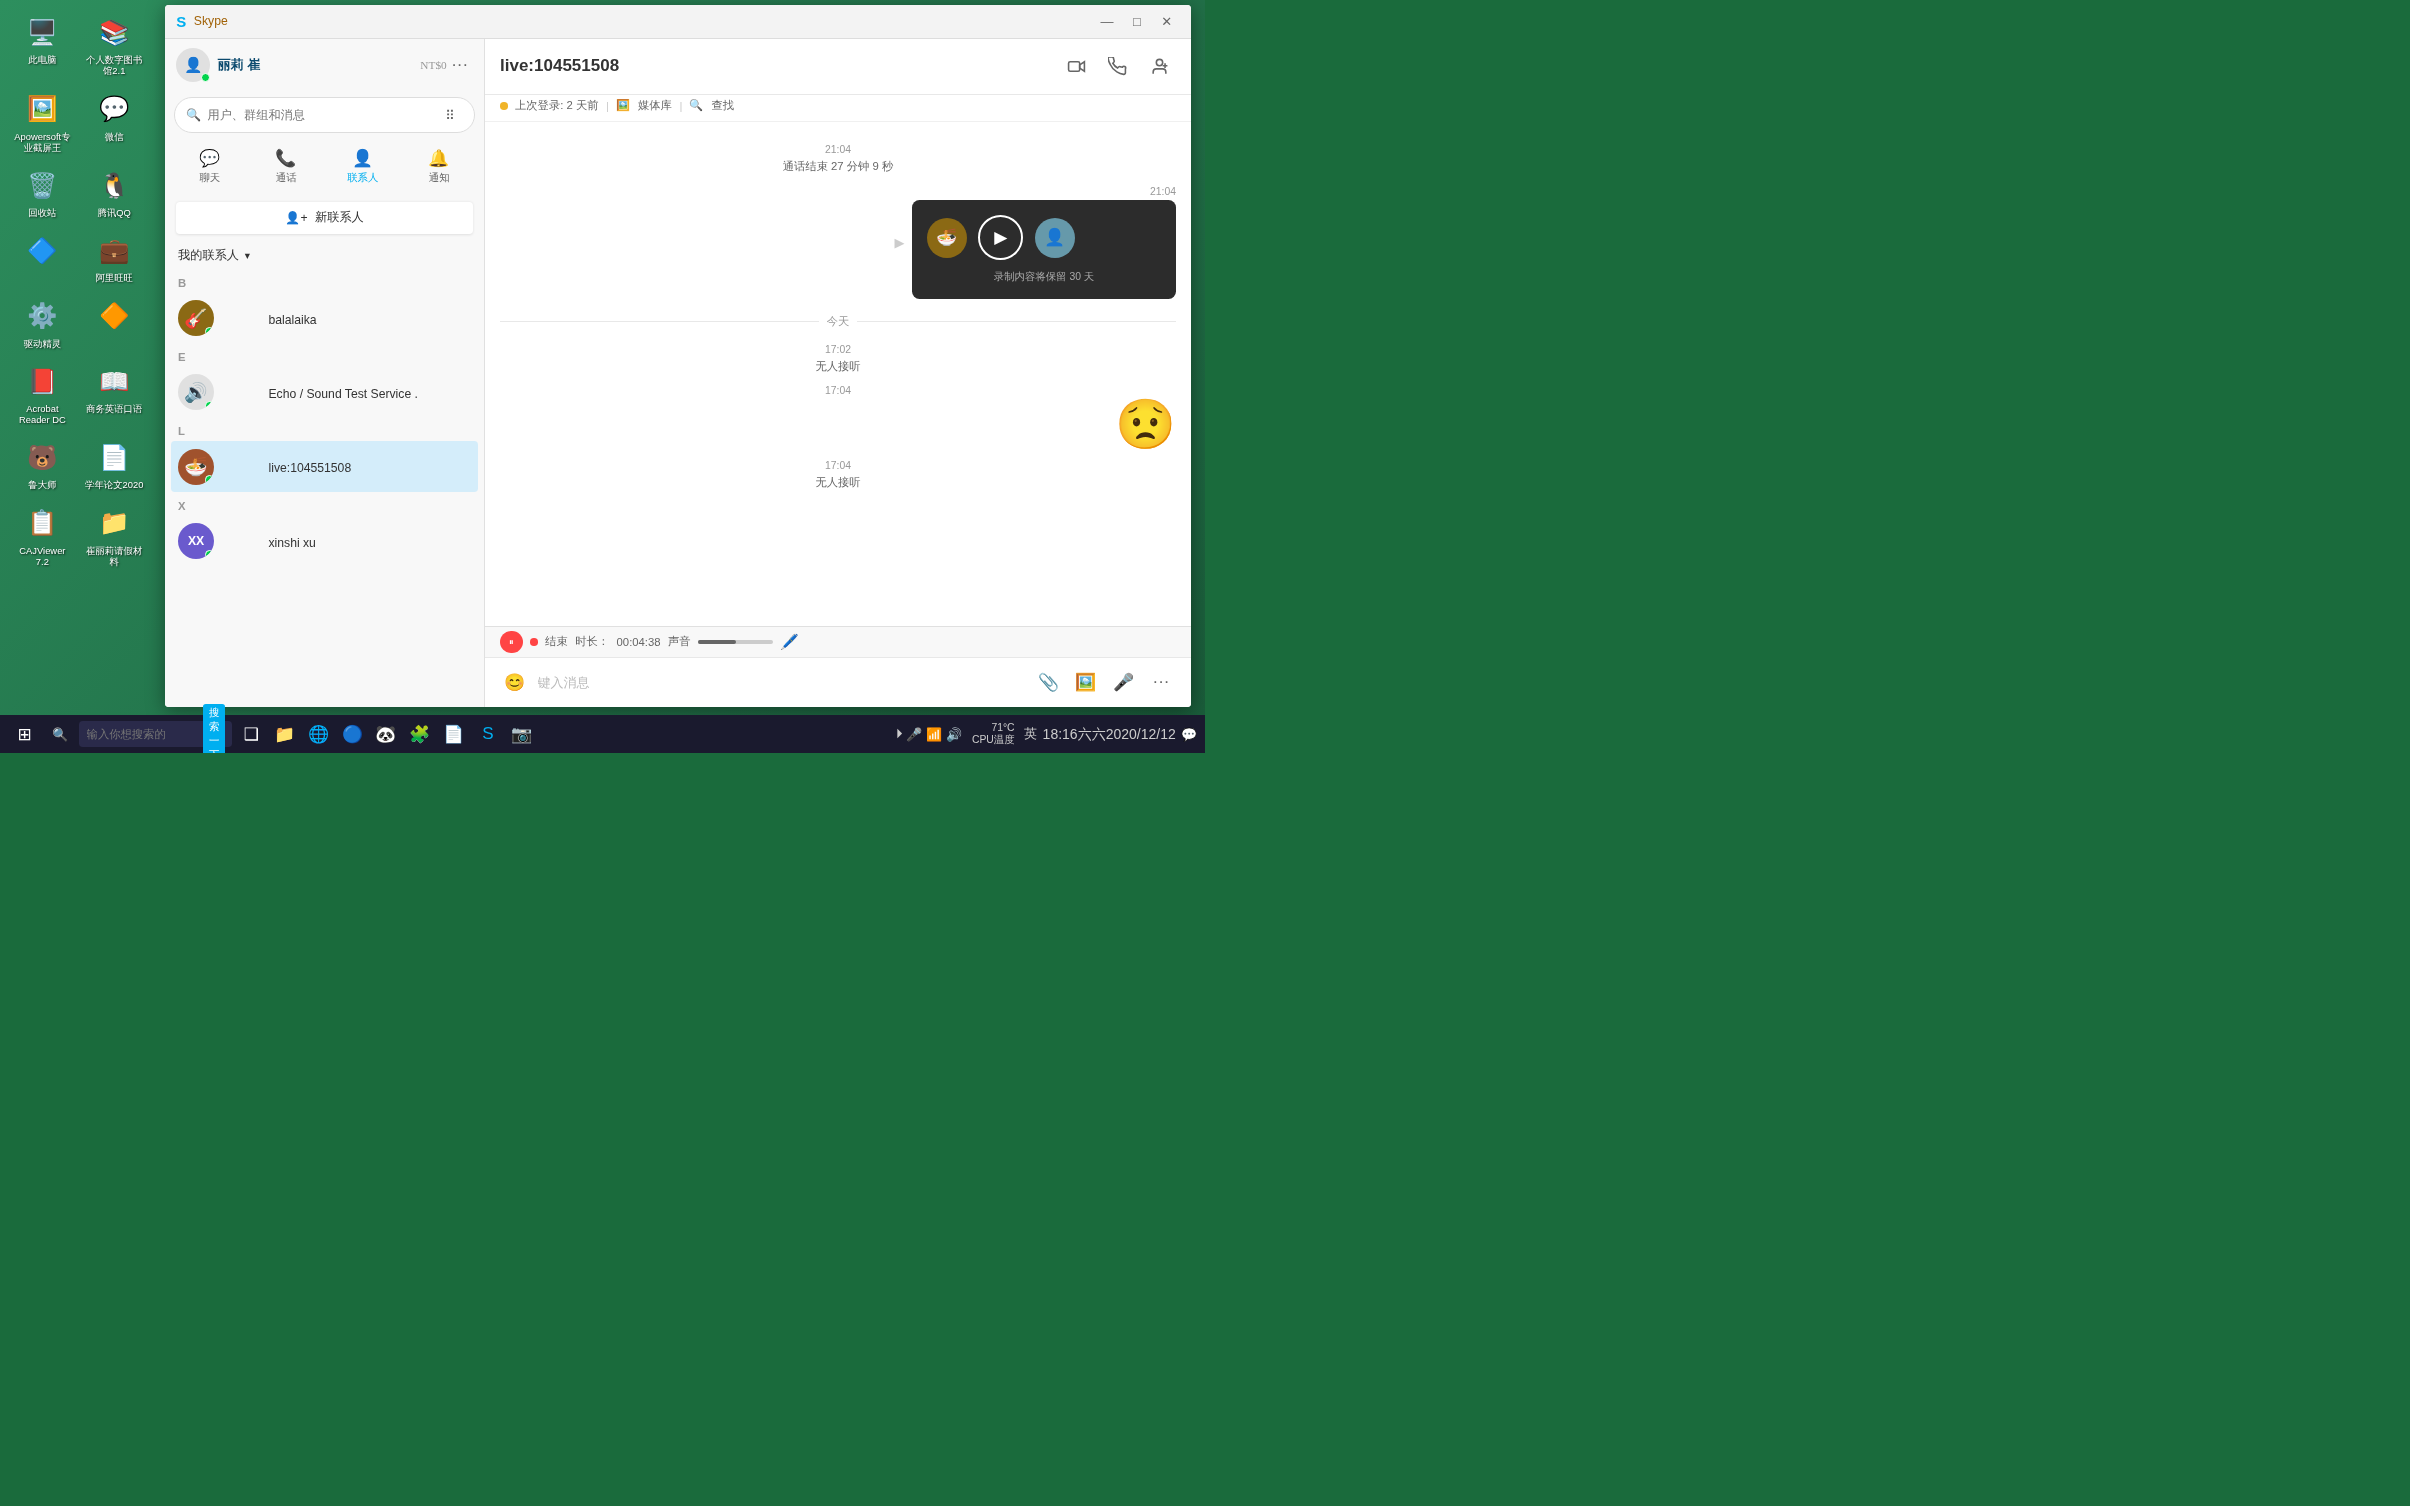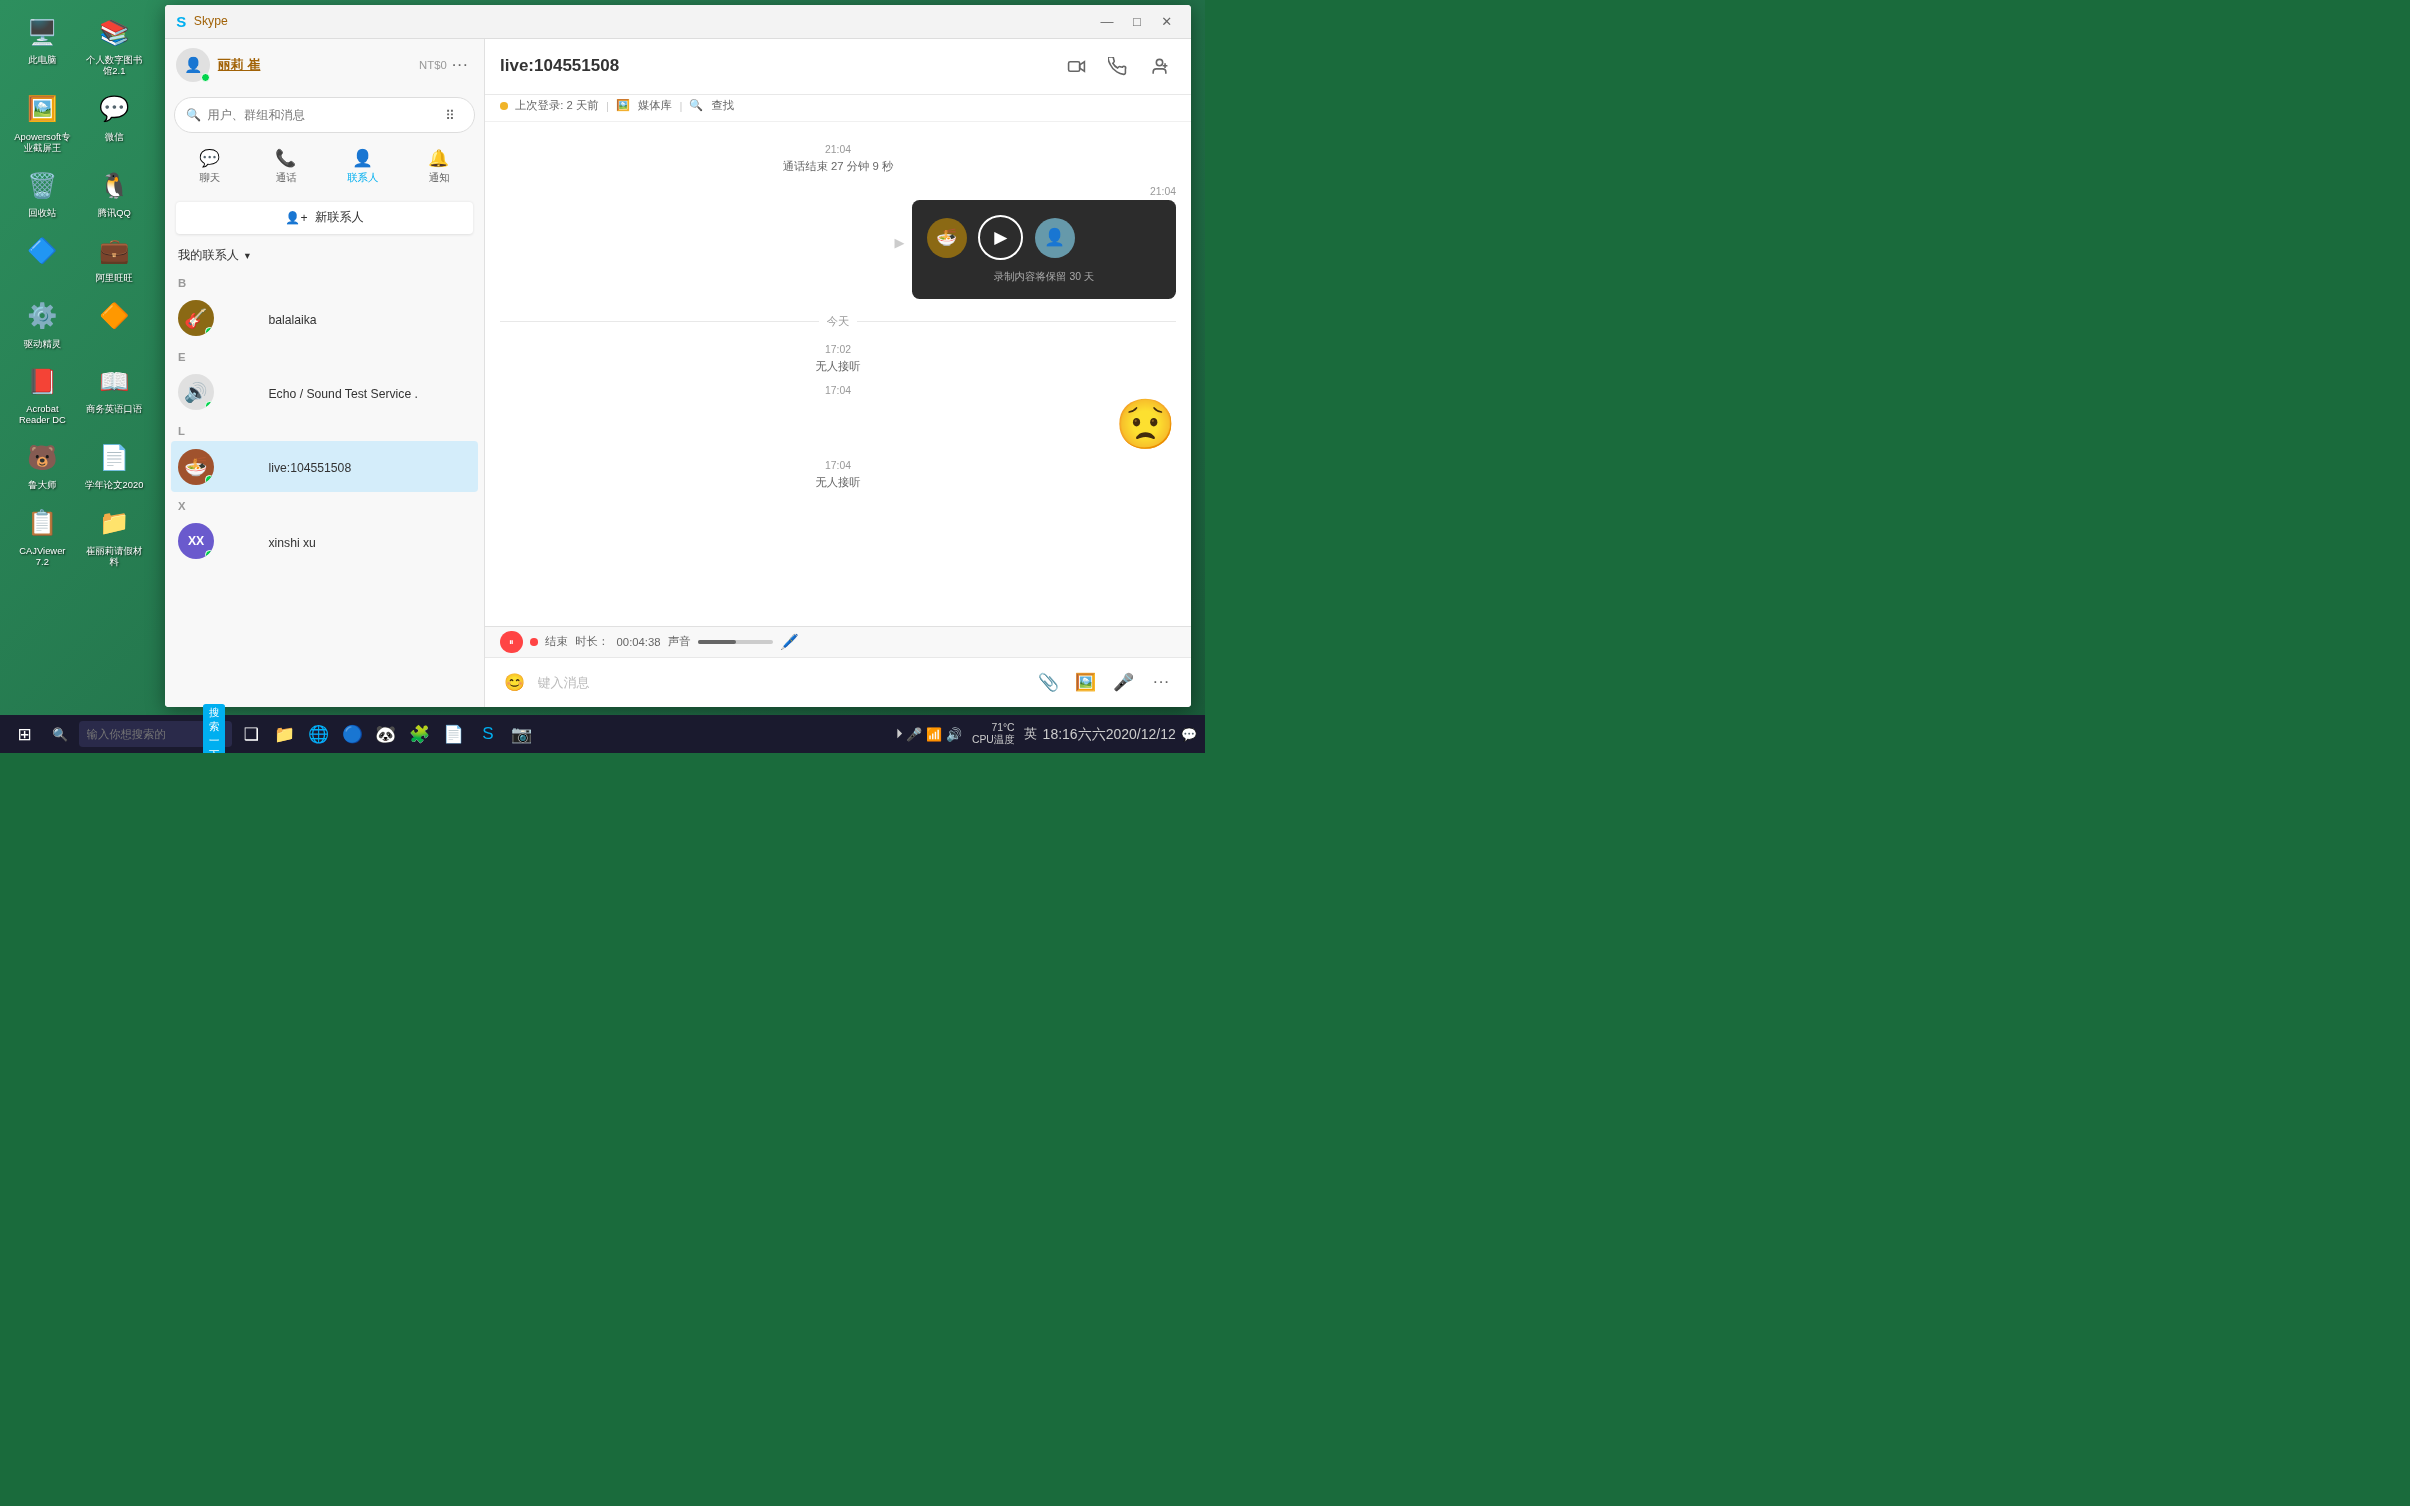--- a/index.html
+++ b/index.html
@@ -144,28 +144,28 @@
       border-radius: 50%;
       background: #00d44b;
       position: absolute;
       bottom: 0;
       right: 0;
       border: 1.9px solid white;
     }
     .user-name {
       font-size: 13px;
       font-weight: 600;
-      color: #a16207;
-      flex: 1;
-      text-decoration: underline;
+      color: #0c4a6e;
+      flex: 1;
     }
     .user-balance {
       font-size: 11.3px;
       color: #999;
       margin-left: 3.8px;
+      font-family: Liberation Serif, serif;
     }
     .more-btn {
       width: 26px;
       height: 26px;
       border: none;
       background: transparent;
       cursor: pointer;
       font-size: 17px;
       color: #666;
       display: flex;

